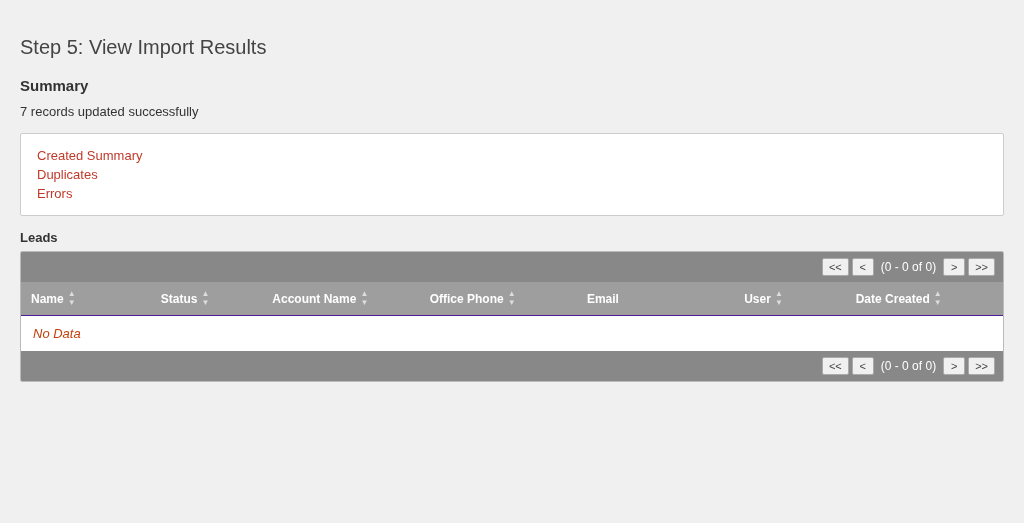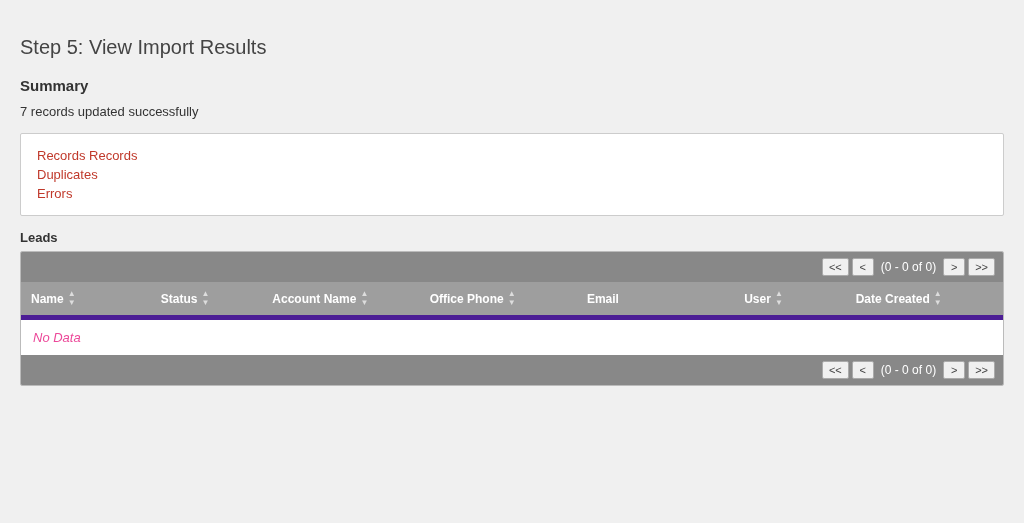--- a/index.html
+++ b/index.html
@@ -93,21 +93,21 @@
       text-align: center;
     }
     .pagination-info {
       color: #fff;
       font-size: 12px;
       margin: 0 4px;
     }
     .table-header-row {
       display: flex;
       background: #9e9e9e;
-      border-bottom: 5px solid #4c1d95;
+      border-bottom: 1px solid #4c1d95;
     }
     .th {
       color: #fff;
       font-size: 12px;
       font-weight: bold;
       padding: 8px 10px;
       display: flex;
       align-items: center;
       gap: 4px;
       flex: 1;
@@ -126,21 +126,21 @@
       line-height: 1;
     }
     .sort-icon span {
       font-size: 8px;
       color: #ddd;
     }
     .no-data-row {
       background: #fff;
       padding: 10px 12px;
       font-size: 13px;
-      color: #ec4899;
+      color: #c2410c;
       font-style: italic;
     }
     .bottom-toolbar {
       background: #888;
       display: flex;
       justify-content: flex-end;
       align-items: center;
       padding: 6px 8px;
       gap: 3px;
     }
@@ -150,21 +150,21 @@
 
 <div class="page-container">
   <h1 class="page-title">Step 5: View Import Results</h1>
 
   <div class="summary-label">Summary</div>
 
   <div class="status-text">7 records updated successfully</div>
 
 
   <div class="tabs-box">
-    <a class="tab-link">Records Records</a>
+    <a class="tab-link">Created Summary</a>
     <a class="tab-link">Duplicates</a>
     <a class="tab-link">Errors</a>
   </div>
 
   <div class="section-label">Leads</div>
 
   <div class="table-container">
 
     <div class="table-toolbar">
       <button class="toolbar-btn">&lt;&lt;</button>

